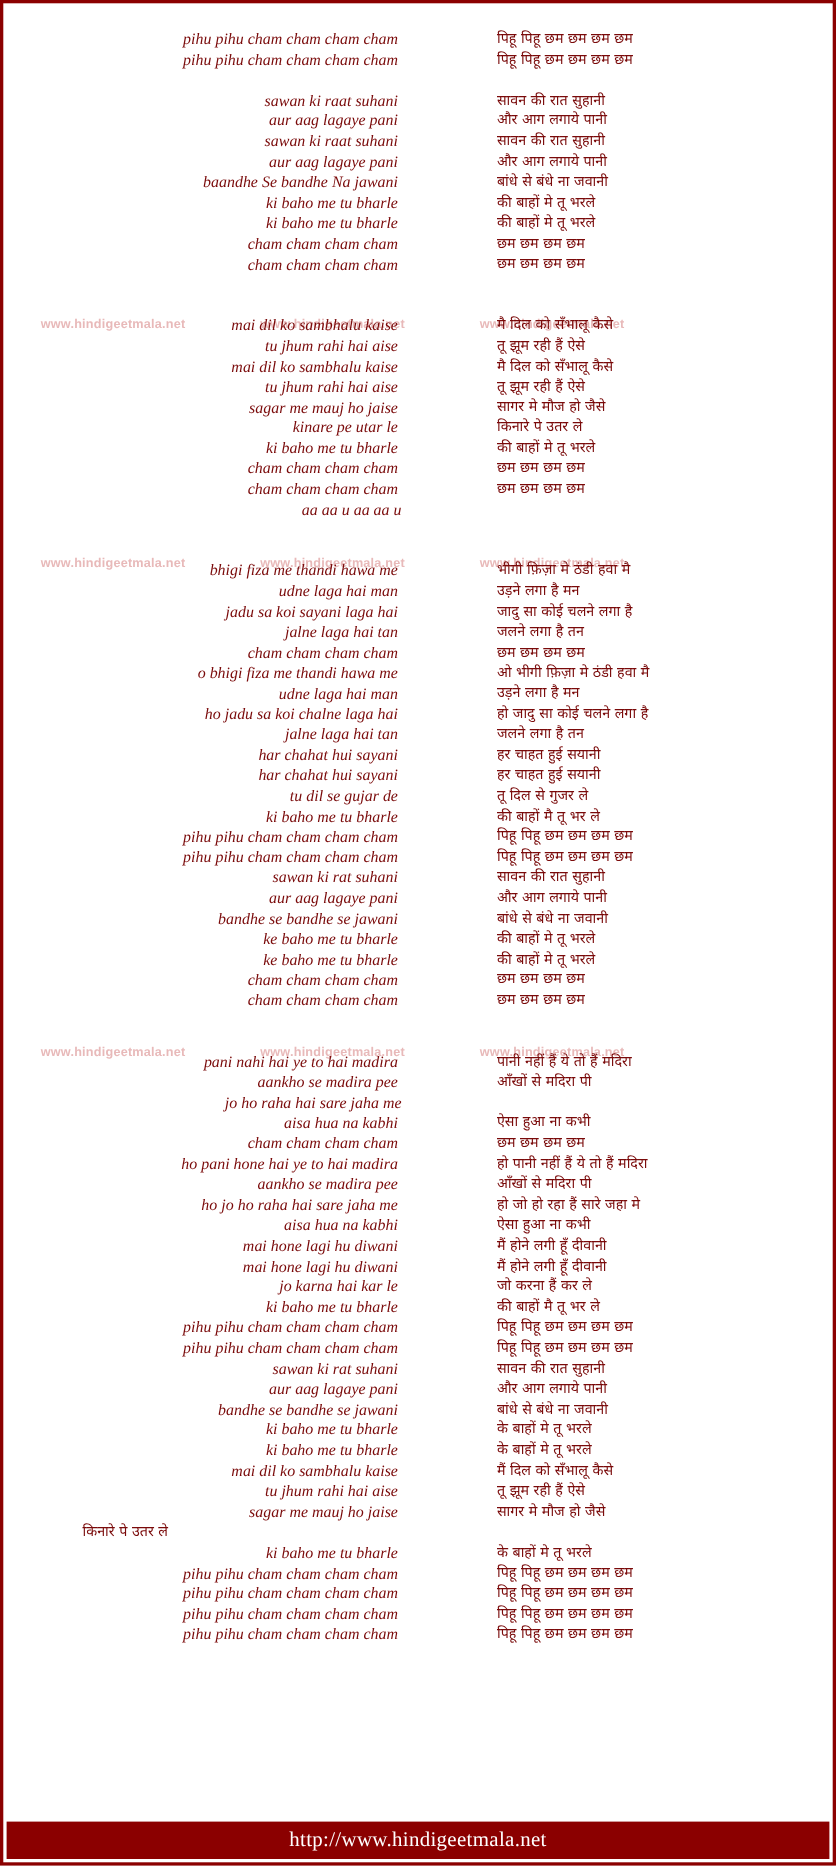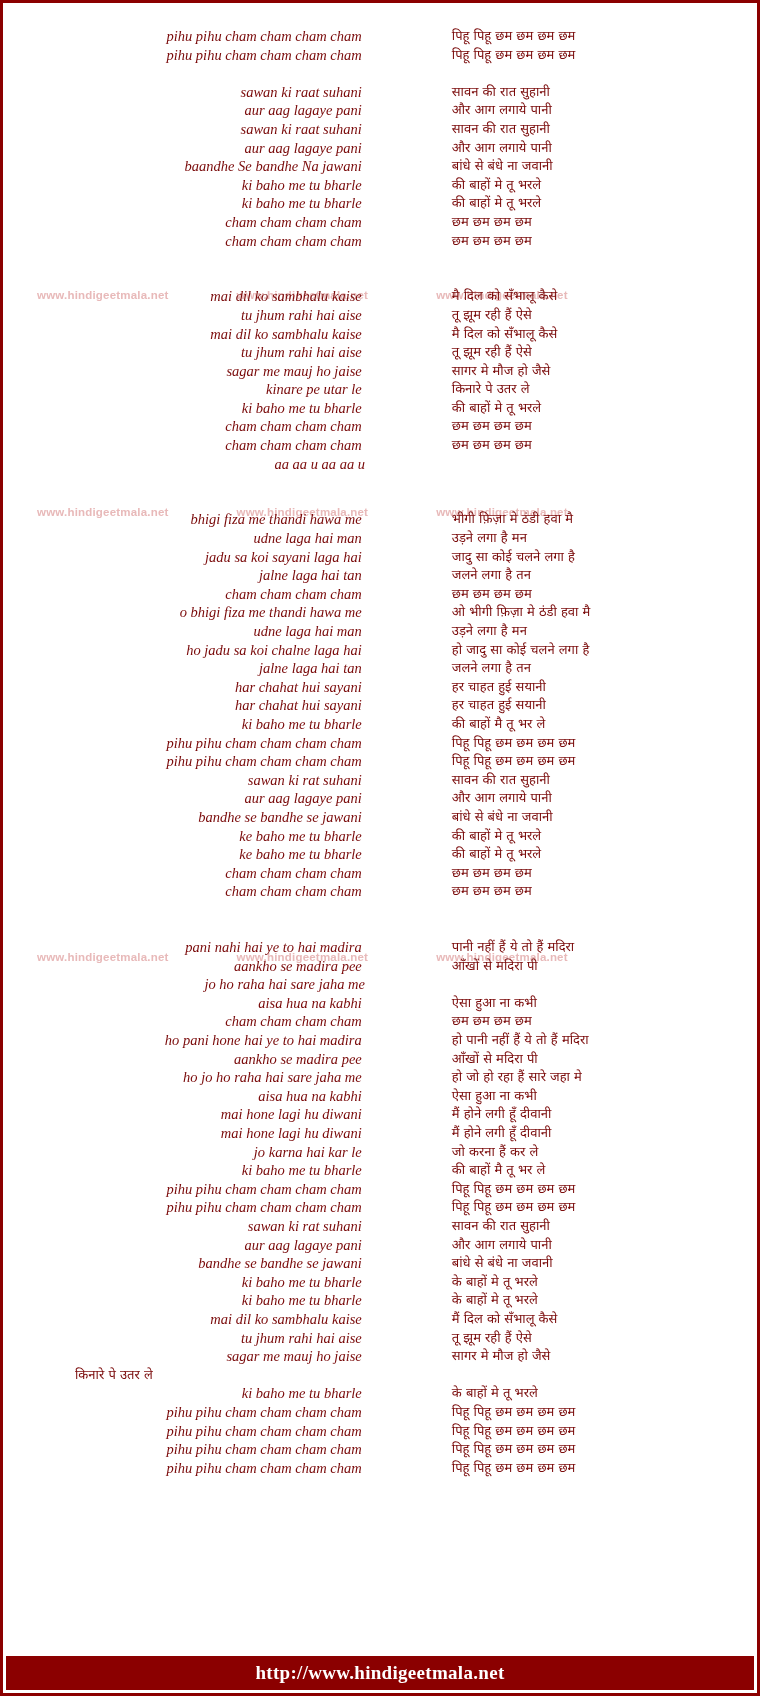--- a/index.html
+++ b/index.html
@@ -85,21 +85,21 @@
     height: 34px;
     background: #8b0000;
     display: flex;
     align-items: center;
     justify-content: center;
   }
   .footer a, .footer .footer-text {
     color: #ffffff;
     font-family: "Liberation Serif", serif;
     font-size: 19px;
-    font-weight: bold;
+    font-weight: normal;
     text-decoration: none;
     letter-spacing: 0.3px;
   }
 </style>
 </head>
 <body>
 
 <div class="page">
   <div class="lyrics-area">
 
@@ -255,20 +255,24 @@
         </div>
         <div class="row">
           <div class="col-left">har chahat hui sayani</div>
           <div class="col-right">हर चाहत हुई सयानी</div>
         </div>
         <div class="row">
           <div class="col-left">har chahat hui sayani</div>
           <div class="col-right">हर चाहत हुई सयानी</div>
         </div>
         <div class="row">
+          <div class="col-left">tu dil se gujar de</div>
+          <div class="col-right">तू दिल से गुजर ले</div>
+        </div>
+        <div class="row">
           <div class="col-left">ki baho me tu bharle</div>
           <div class="col-right">की बाहों मै तू भर ले</div>
         </div>
         <div class="row">
           <div class="col-left">pihu pihu cham cham cham cham</div>
           <div class="col-right">पिहू पिहू छम छम छम छम</div>
         </div>
         <div class="row">
           <div class="col-left">pihu pihu cham cham cham cham</div>
           <div class="col-right">पिहू पिहू छम छम छम छम</div>

